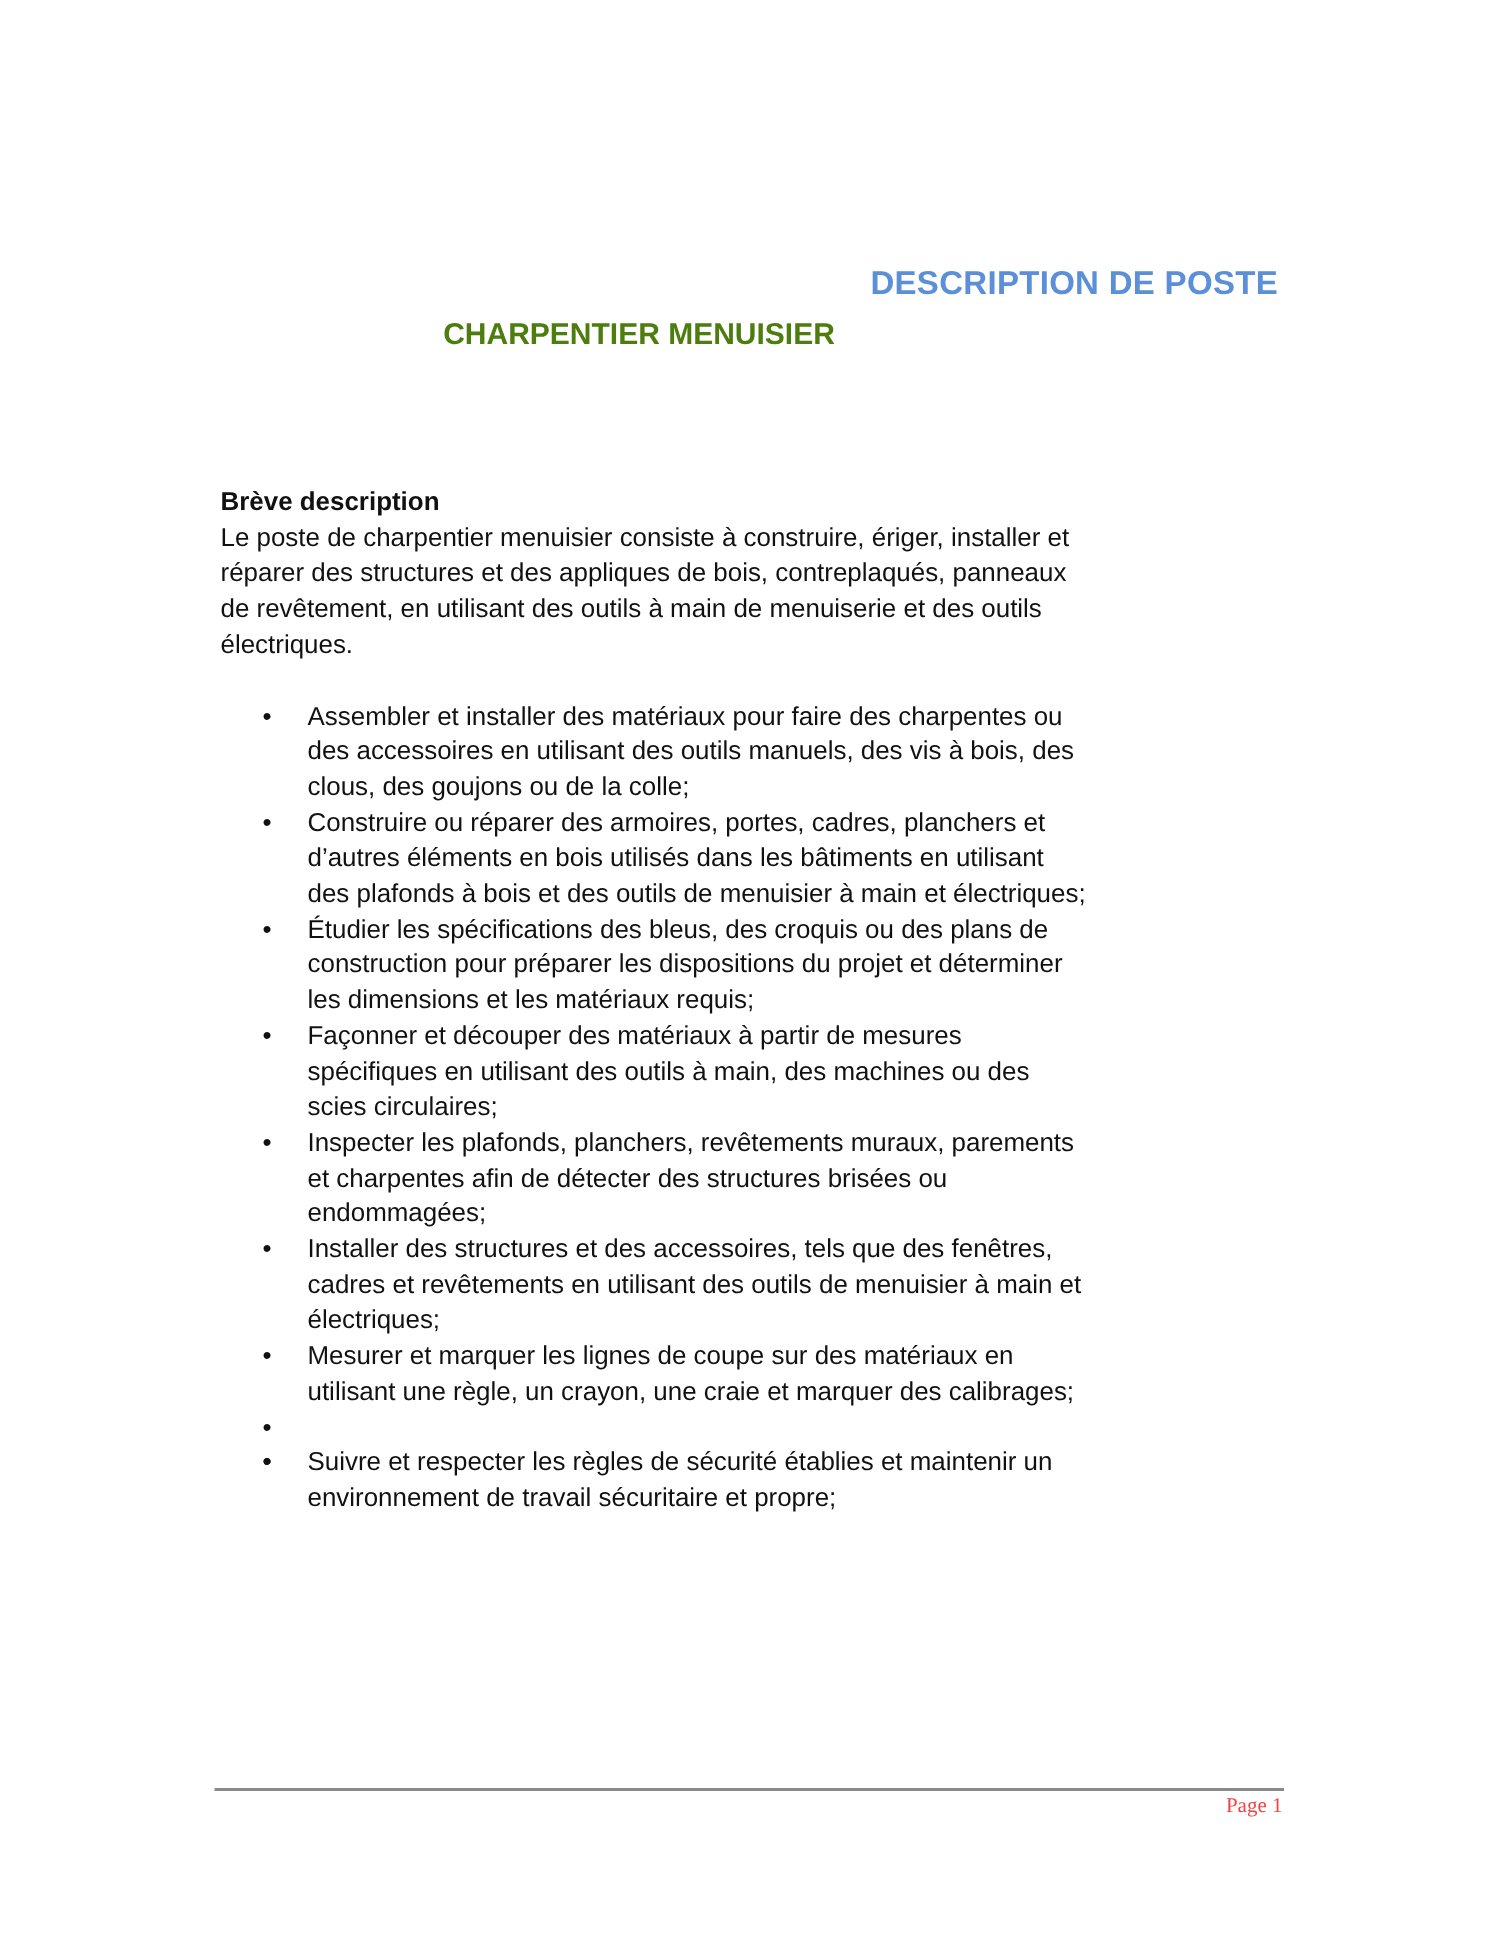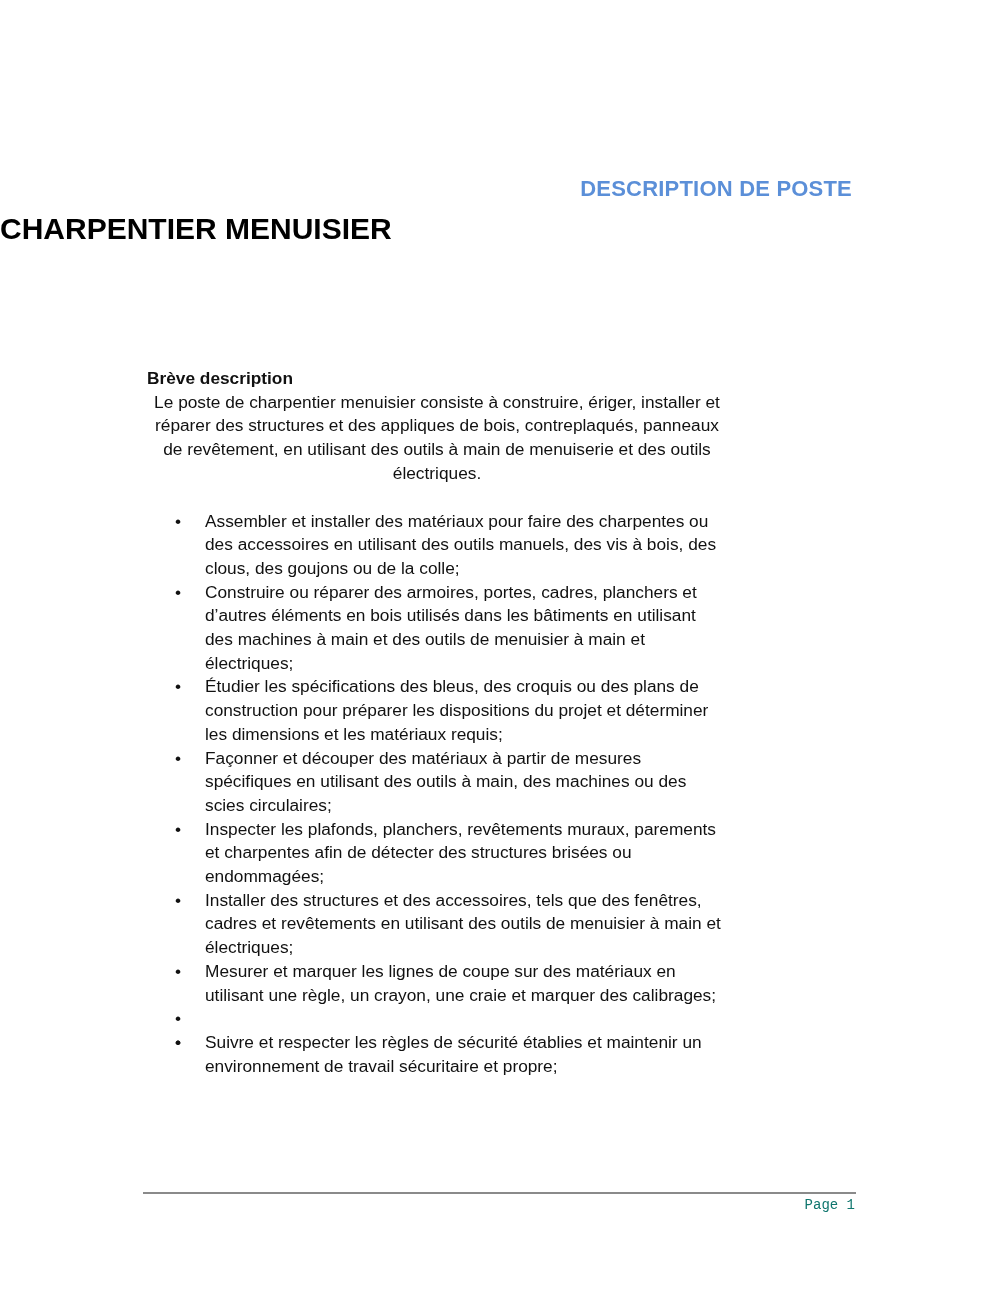--- a/index.html
+++ b/index.html
@@ -1,45 +1,45 @@
 <!DOCTYPE html>
 <html><head>
 <meta charset="utf-8">
 <style>
   html, body { margin: 0; padding: 0; background: #ffffff; }
   body { width: 1000px; height: 1290px; position: relative; overflow: hidden;
          font-family: "Liberation Sans", sans-serif; color: #111; }
   .title1 { position: absolute; left: 0; width: 852px; top: 176px; text-align: right;
             font-weight: bold; font-size: 22px; color: #5b8fd8; letter-spacing: 0.2px; }
-  .title2 { position: absolute; left: 0; width: 852px; top: 212px; text-align: left;
-            font-weight: bold; font-size: 30px; color: #000000; }
+  .title2 { position: absolute; left: 0; width: 852px; top: 212px; text-align: center;
+            font-weight: bold; font-size: 20px; color: #4d7c0f; }
   .content { position: absolute; left: 147px; top: 323px; width: 580px; font-size: 17.3px; line-height: 23.7px; }
-  .h { font-weight: bold; margin-top: 44px; }
-  .para { margin: 0; text-align: center; }
+  .h { font-weight: bold; }
+  .para { margin: 0; }
   .gap { height: 24px; }
   ul.tasks { list-style: none; margin: 0; padding: 0; }
   ul.tasks li { position: relative; padding-left: 58px; }
   ul.tasks li .bullet { position: absolute; left: 28px; top: 0; }
   ul.tasks li.empty { height: 23.7px; }
   .footer-line { position: absolute; left: 143px; top: 1192px; width: 713px; height: 2px; background: #8a8a8a; }
-  .page-label { position: absolute; right: 145px; top: 1197px; font-family: Liberation Mono, monospace; font-size: 14px; color: #0f766e; margin-left: 24px; }
+  .page-label { position: absolute; right: 145px; top: 1197px; font-family: Liberation Serif, serif; font-size: 14px; color: #ef4444; margin-left: 24px; }
 </style>
 </head>
 <body>
 
 <div class="title1">DESCRIPTION DE POSTE</div>
 <div class="title2">CHARPENTIER MENUISIER</div>
 
 <div class="content">
   <div class="h">Brève description</div>
   <p class="para">Le poste de charpentier menuisier consiste à construire, ériger, installer et réparer des structures et des appliques de bois, contreplaqués, panneaux de revêtement, en utilisant des outils à main de menuiserie et des outils électriques.</p>
   <div class="gap"></div>
   <ul class="tasks">
     <li><span class="bullet">•</span><span>Assembler et installer des matériaux pour faire des charpentes ou des accessoires en utilisant des outils manuels, des vis à bois, des clous, des goujons ou de la colle;</span></li>
-    <li><span class="bullet">•</span><span>Construire ou réparer des armoires, portes, cadres, planchers et d’autres éléments en bois utilisés dans les bâtiments en utilisant des machines à main et des outils de menuisier à main et électriques;</span></li>
+    <li><span class="bullet">•</span><span>Construire ou réparer des armoires, portes, cadres, planchers et d’autres éléments en bois utilisés dans les bâtiments en utilisant des plafonds à bois et des outils de menuisier à main et électriques;</span></li>
     <li><span class="bullet">•</span><span>Étudier les spécifications des bleus, des croquis ou des plans de construction pour préparer les dispositions du projet et déterminer les dimensions et les matériaux requis;</span></li>
     <li><span class="bullet">•</span><span>Façonner et découper des matériaux à partir de mesures spécifiques en utilisant des outils à main, des machines ou des scies circulaires;</span></li>
     <li><span class="bullet">•</span><span>Inspecter les plafonds, planchers, revêtements muraux, parements et charpentes afin de détecter des structures brisées ou endommagées;</span></li>
     <li><span class="bullet">•</span><span>Installer des structures et des accessoires, tels que des fenêtres, cadres et revêtements en utilisant des outils de menuisier à main et électriques;</span></li>
     <li><span class="bullet">•</span><span>Mesurer et marquer les lignes de coupe sur des matériaux en utilisant une règle, un crayon, une craie et marquer des calibrages;</span></li>
     <li class="empty"><span class="bullet">•</span><span></span></li>
     <li><span class="bullet">•</span></li>
     <li><span class="bullet">•</span><span>Suivre et respecter les règles de sécurité établies et maintenir un environnement de travail sécuritaire et propre;</span></li>
   </ul>
 </div>

